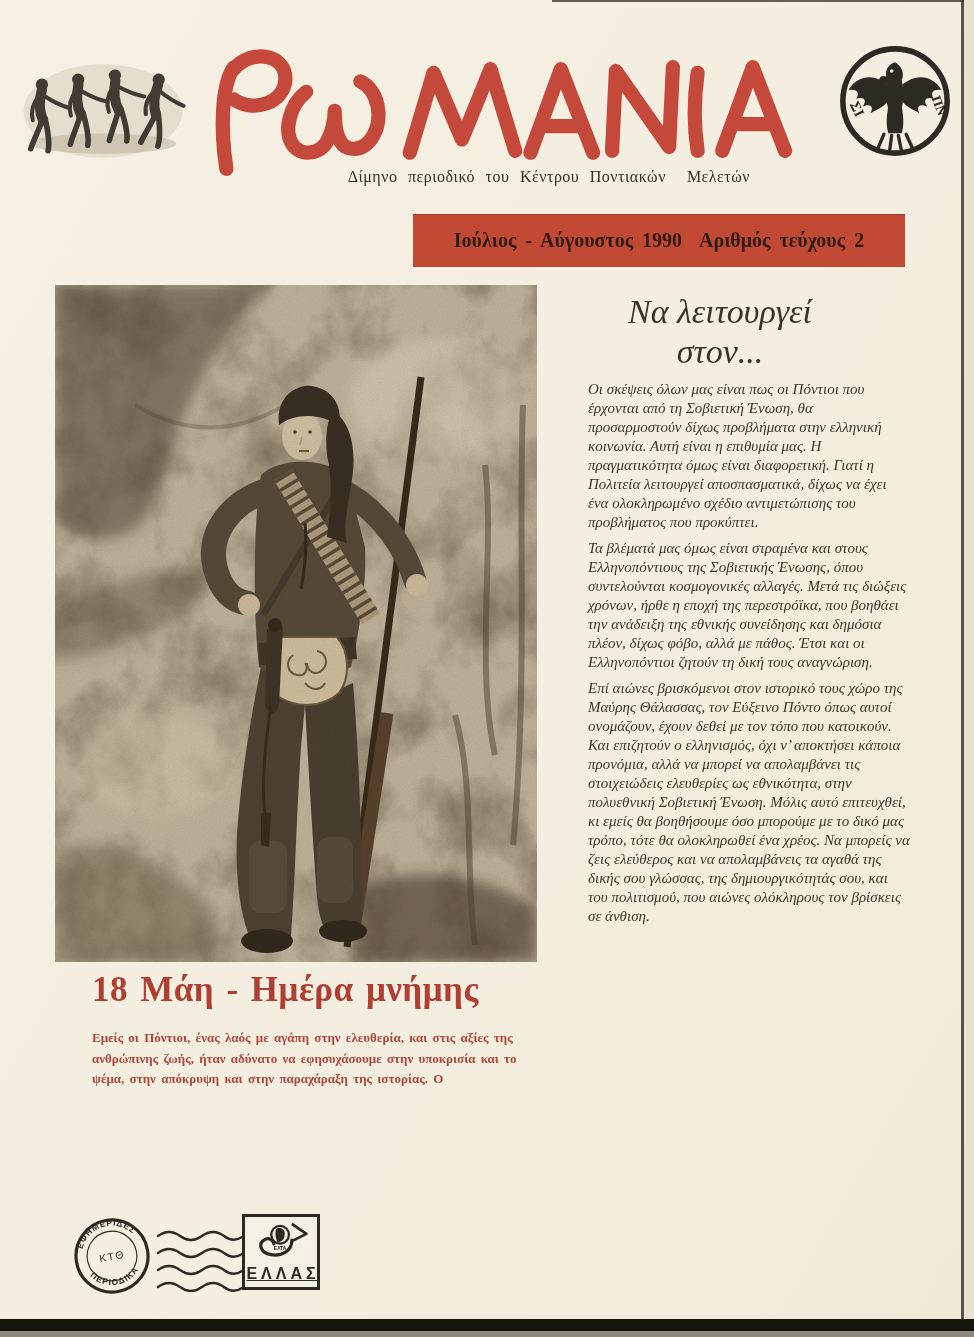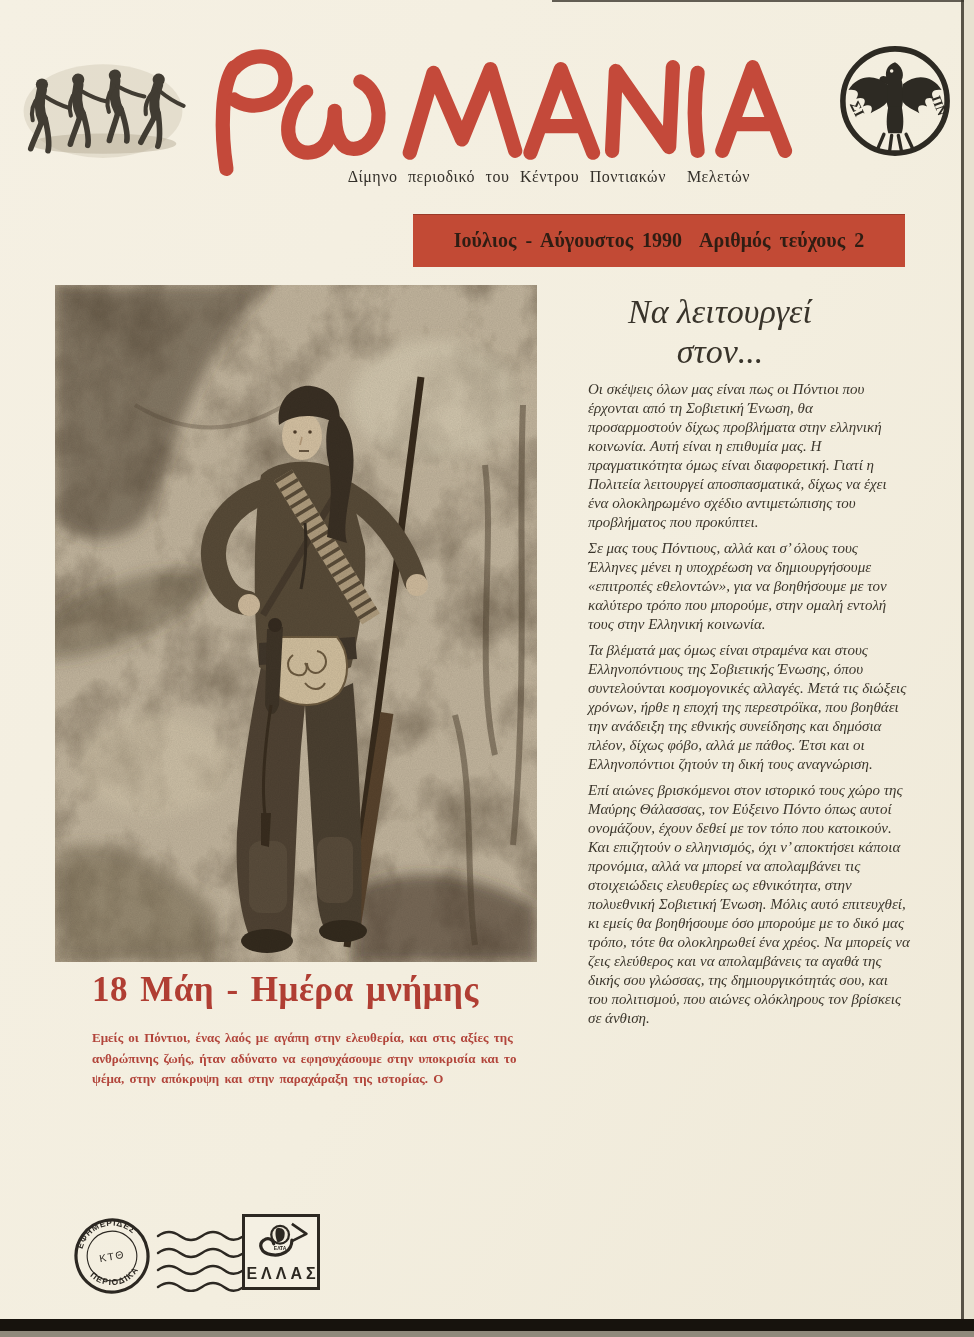--- a/index.html
+++ b/index.html
@@ -38,21 +38,21 @@
               line-height:20.5px; color:#b2453b; word-spacing:2px; }
   .mem-body p { margin-bottom:4px; }
 
   
   .stamp-circle { left:72px; top:1216px; width:80px; height:80px; transform:rotate(-10deg); }
   .waves { left:156px; top:1230px; width:90px; height:62px; }
   .stamp-post { left:242px; top:1214px; width:78px; height:76px; border:3px solid #2c2822;
                 background:rgba(255,255,255,.15); display:flex; flex-direction:column; align-items:center; }
   .stamp-post .hornbox { width:58px; height:44px; margin-top:3px; }
   .ellas { font-family:"Liberation Sans","DejaVu Sans",sans-serif; font-weight:bold;
-           font-size:16px; letter-spacing:4px; color:#2c2822; margin-top:1px; text-indent:4px; }
+           font-size:16px; letter-spacing:4px; color:#2c2822; margin-top:1px; text-indent:4px;text-decoration:underline; }
   .stamp-sans { font-family:"Liberation Sans","DejaVu Sans",sans-serif; }
 
   
   .edge-top { left:552px; top:0; width:422px; height:2px; background:#3d3830; opacity:.8; }
   .edge-right-line { left:961px; top:0; width:3px; height:1337px; background:#3c372d; opacity:.85; }
   .edge-right-fill { left:964px; top:0; width:10px; height:1337px; background:#e7e1d0; }
   .edge-bottom-dark { left:0; top:1319px; width:974px; height:12px; background:#17130d; }
   .edge-bottom-grey { left:0; top:1331px; width:974px; height:6px; background:#8f897b; }
 </style>
 </head>
@@ -199,21 +199,20 @@
     <rect width="482" height="677" fill="#7a6243" opacity=".08"></rect>
     <rect width="482" height="677" filter="url(#grain)" opacity=".16"></rect>
   </svg>
 
   <div class="abs art-head">
     <div>Να λειτουργεί</div>
     <div>στον...</div>
   </div>
   <div class="abs art-body">
     <p>Οι σκέψεις όλων μας είναι πως οι Πόντιοι που έρχονται από τη Σοβιετική Ένωση, θα προσαρμοστούν δίχως προβλήματα στην ελληνική κοινωνία. Αυτή είναι η επιθυμία μας. Η πραγματικότητα όμως είναι διαφορετική. Γιατί η Πολιτεία λειτουργεί αποσπασματικά, δίχως να έχει ένα ολοκληρωμένο σχέδιο αντιμετώπισης του προβλήματος που προκύπτει.</p>
-    <p>Σε μας τους Πόντιους, αλλά και σ’ όλους τους Έλληνες μένει η υποχρέωση να δημιουργήσουμε «επιτροπές εθελοντών», για να βοηθήσουμε με τον καλύτερο τρόπο που μπορούμε, στην ομαλή εντολή τους στην Ελληνική κοινωνία.</p>
     <p>Τα βλέματά μας όμως είναι στραμένα και στους Ελληνοπόντιους της Σοβιετικής Ένωσης, όπου συντελούνται κοσμογονικές αλλαγές. Μετά τις διώξεις χρόνων, ήρθε η εποχή της περεστρόϊκα, που βοηθάει την ανάδειξη της εθνικής συνείδησης και δημόσια πλέον, δίχως φόβο, αλλά με πάθος. Έτσι και οι Ελληνοπόντιοι ζητούν τη δική τους αναγνώριση.</p>
     <p>Επί αιώνες βρισκόμενοι στον ιστορικό τους χώρο της Μαύρης Θάλασσας, τον Εύξεινο Πόντο όπως αυτοί ονομάζουν, έχουν δεθεί με τον τόπο που κατοικούν. Και επιζητούν ο ελληνισμός, όχι ν’ αποκτήσει κάποια προνόμια, αλλά να μπορεί να απολαμβάνει τις στοιχειώδεις ελευθερίες ως εθνικότητα, στην πολυεθνική Σοβιετική Ένωση. Μόλις αυτό επιτευχθεί, κι εμείς θα βοηθήσουμε όσο μπορούμε με το δικό μας τρόπο, τότε θα ολοκληρωθεί ένα χρέος. Να μπορείς να ζεις ελεύθερος και να απολαμβάνεις τα αγαθά της δικής σου γλώσσας, της δημιουργικότητάς σου, και του πολιτισμού, που αιώνες ολόκληρους τον βρίσκεις σε άνθιση.</p>
   </div>
 
   <div class="abs mem-head">18 Μάη - Ημέρα μνήμης</div>
   <div class="abs mem-body">
     <p>Εμείς οι Πόντιοι, ένας λαός με αγάπη στην ελευθερία, και στις αξίες της ανθρώπινης ζωής, ήταν αδύνατο να εφησυχάσουμε στην υποκρισία και το ψέμα, στην απόκρυψη και στην παραχάραξη της ιστορίας. Ο</p>
   </div>
 
   <svg class="abs stamp-circle stamp-sans" viewBox="0 0 100 100">

